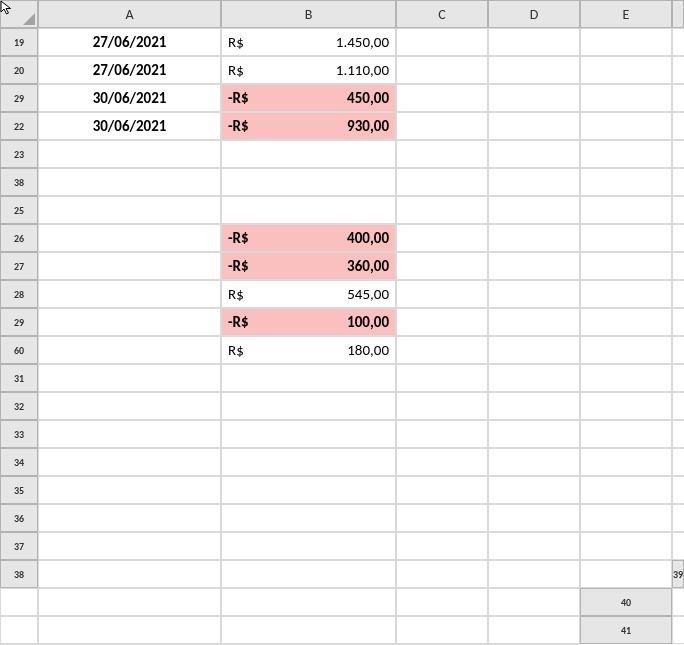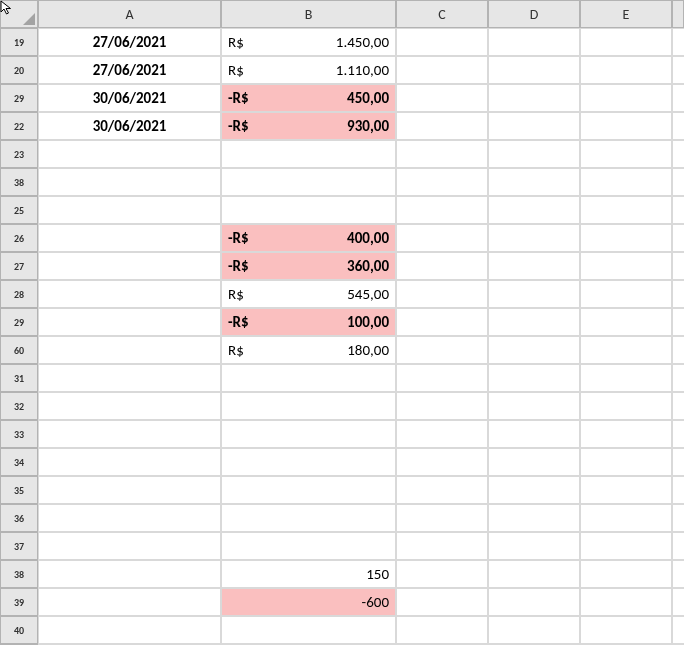--- a/index.html
+++ b/index.html
@@ -245,28 +245,26 @@
     <div class="cell empty"></div>
     <div class="rowhdr">37</div>
     <div class="cell center"></div>
     <div class="cell empty"></div>
     <div class="cell empty"></div>
     <div class="cell empty"></div>
     <div class="cell empty"></div>
     <div class="cell empty"></div>
     <div class="rowhdr">38</div>
     <div class="cell center"></div>
-    <div class="cell">150</div>
     <div class="cell empty"></div>
     <div class="cell empty"></div>
     <div class="cell empty"></div>
     <div class="cell empty"></div>
     <div class="rowhdr">39</div>
     <div class="cell center"></div>
-    <div class="cell hl">-600</div>
     <div class="cell empty"></div>
     <div class="cell empty"></div>
     <div class="cell empty"></div>
     <div class="cell empty"></div>
     <div class="rowhdr">40</div>
     <div class="cell center"></div>
     <div class="cell empty"></div>
     <div class="cell empty"></div>
     <div class="cell empty"></div>
     <div class="cell empty"></div>

